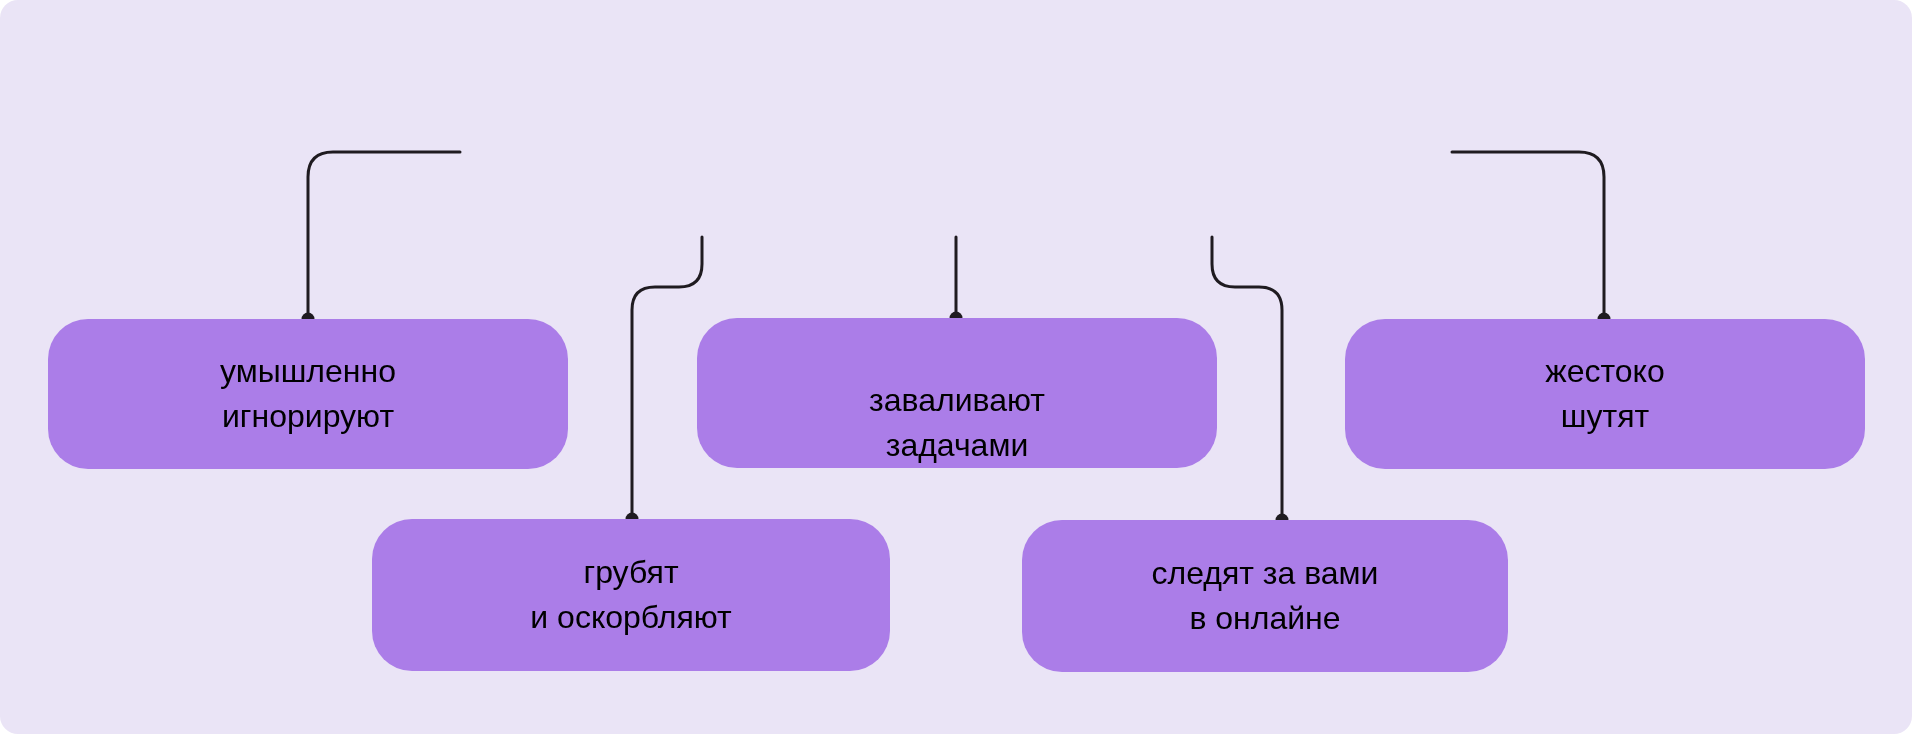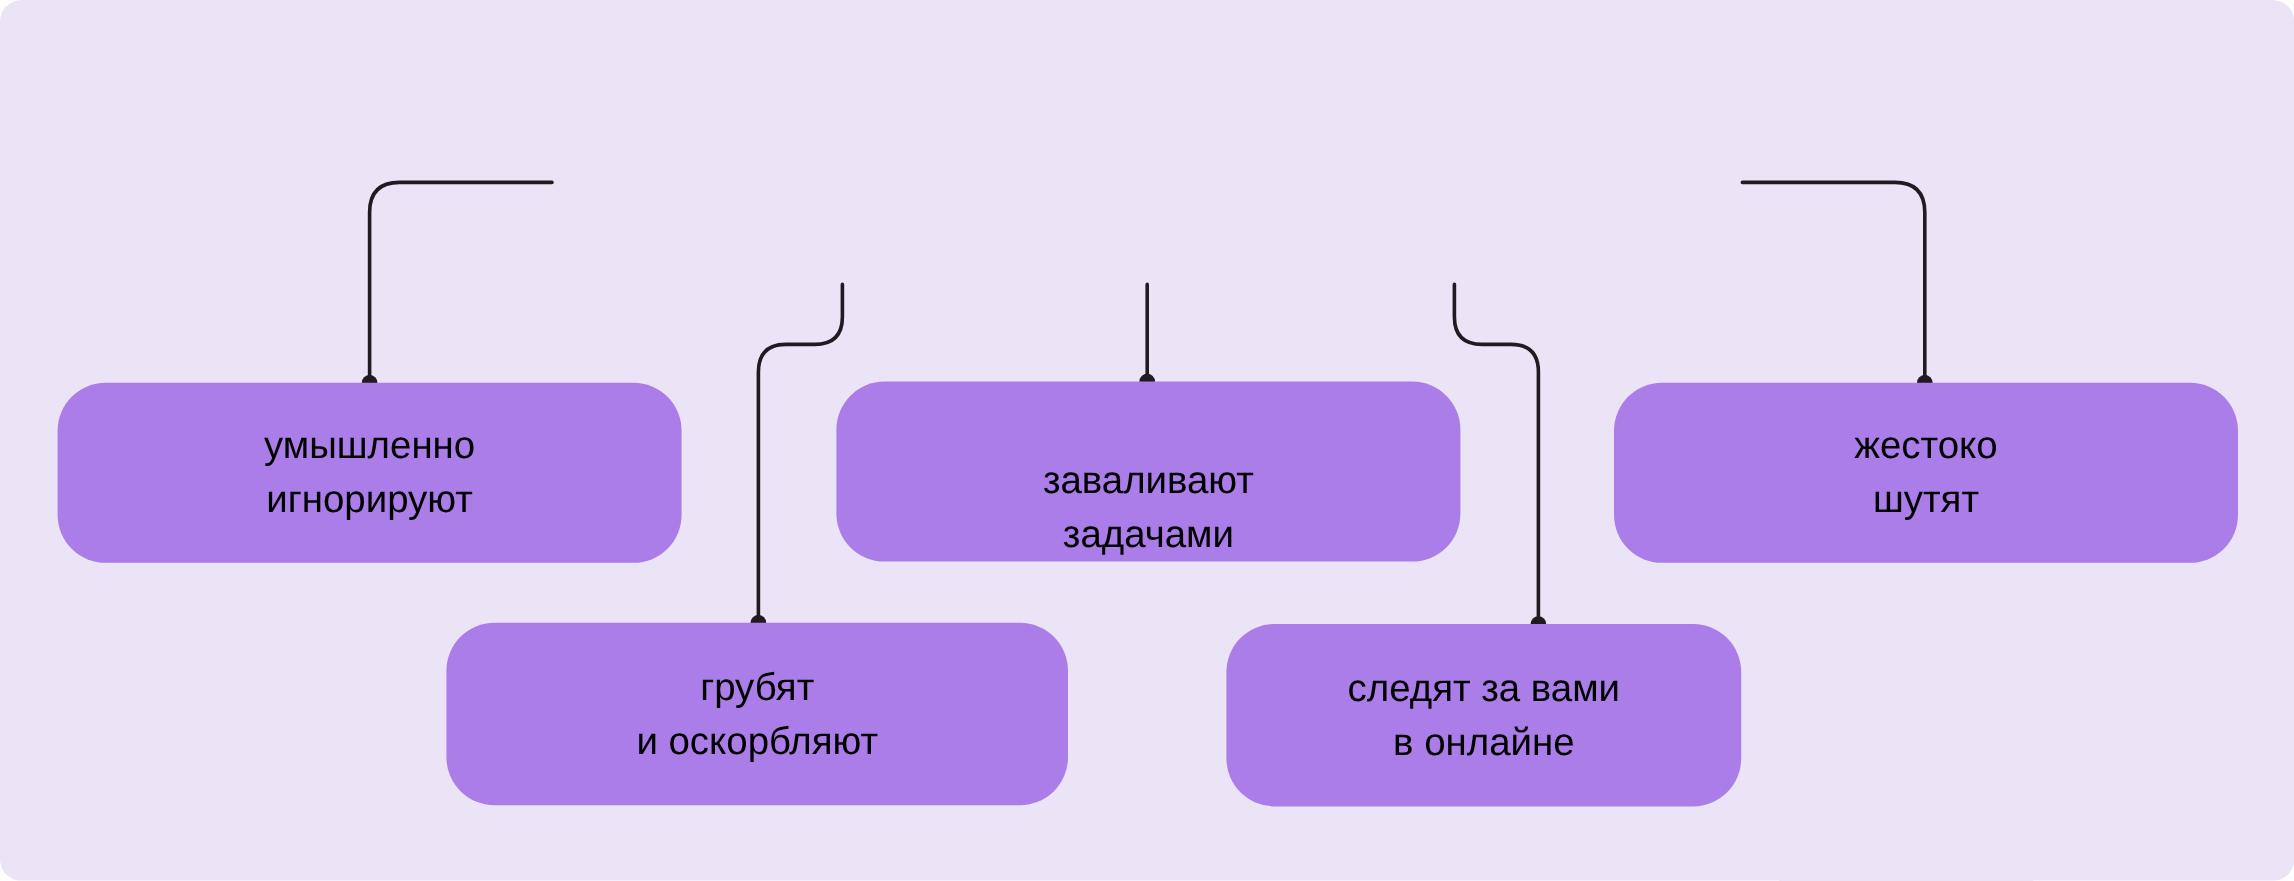--- a/index.html
+++ b/index.html
@@ -67,21 +67,21 @@
     color: #000000;
     font-size: 32px;
     font-weight: 400;
     line-height: 45px;
     white-space: pre-line;
   }
   .branch-ignore   { left: 48px;   top: 319px; }
   .branch-tasks    { left: 697px;  top: 318px; align-items: flex-end; }
   .branch-jokes    { left: 1345px; top: 319px; }
   .branch-insults  { left: 372px;  top: 519px; width: 518px; height: 152px; }
-  .branch-stalking { left: 1022px; top: 520px; width: 429px; height: 152px; }
+  .branch-stalking { left: 1022px; top: 520px; width: 486px; height: 152px; }
 </style>
 </head>
 <body>
 
 <div class="canvas">
 
   <svg class="connectors" viewBox="0 0 1912 734" xmlns="http://www.w3.org/2000/svg">
     <path d="M 460 152 H 333 Q 308 152 308 177 V 319"></path>
     <circle cx="308" cy="319" r="6.5"></circle>
 

